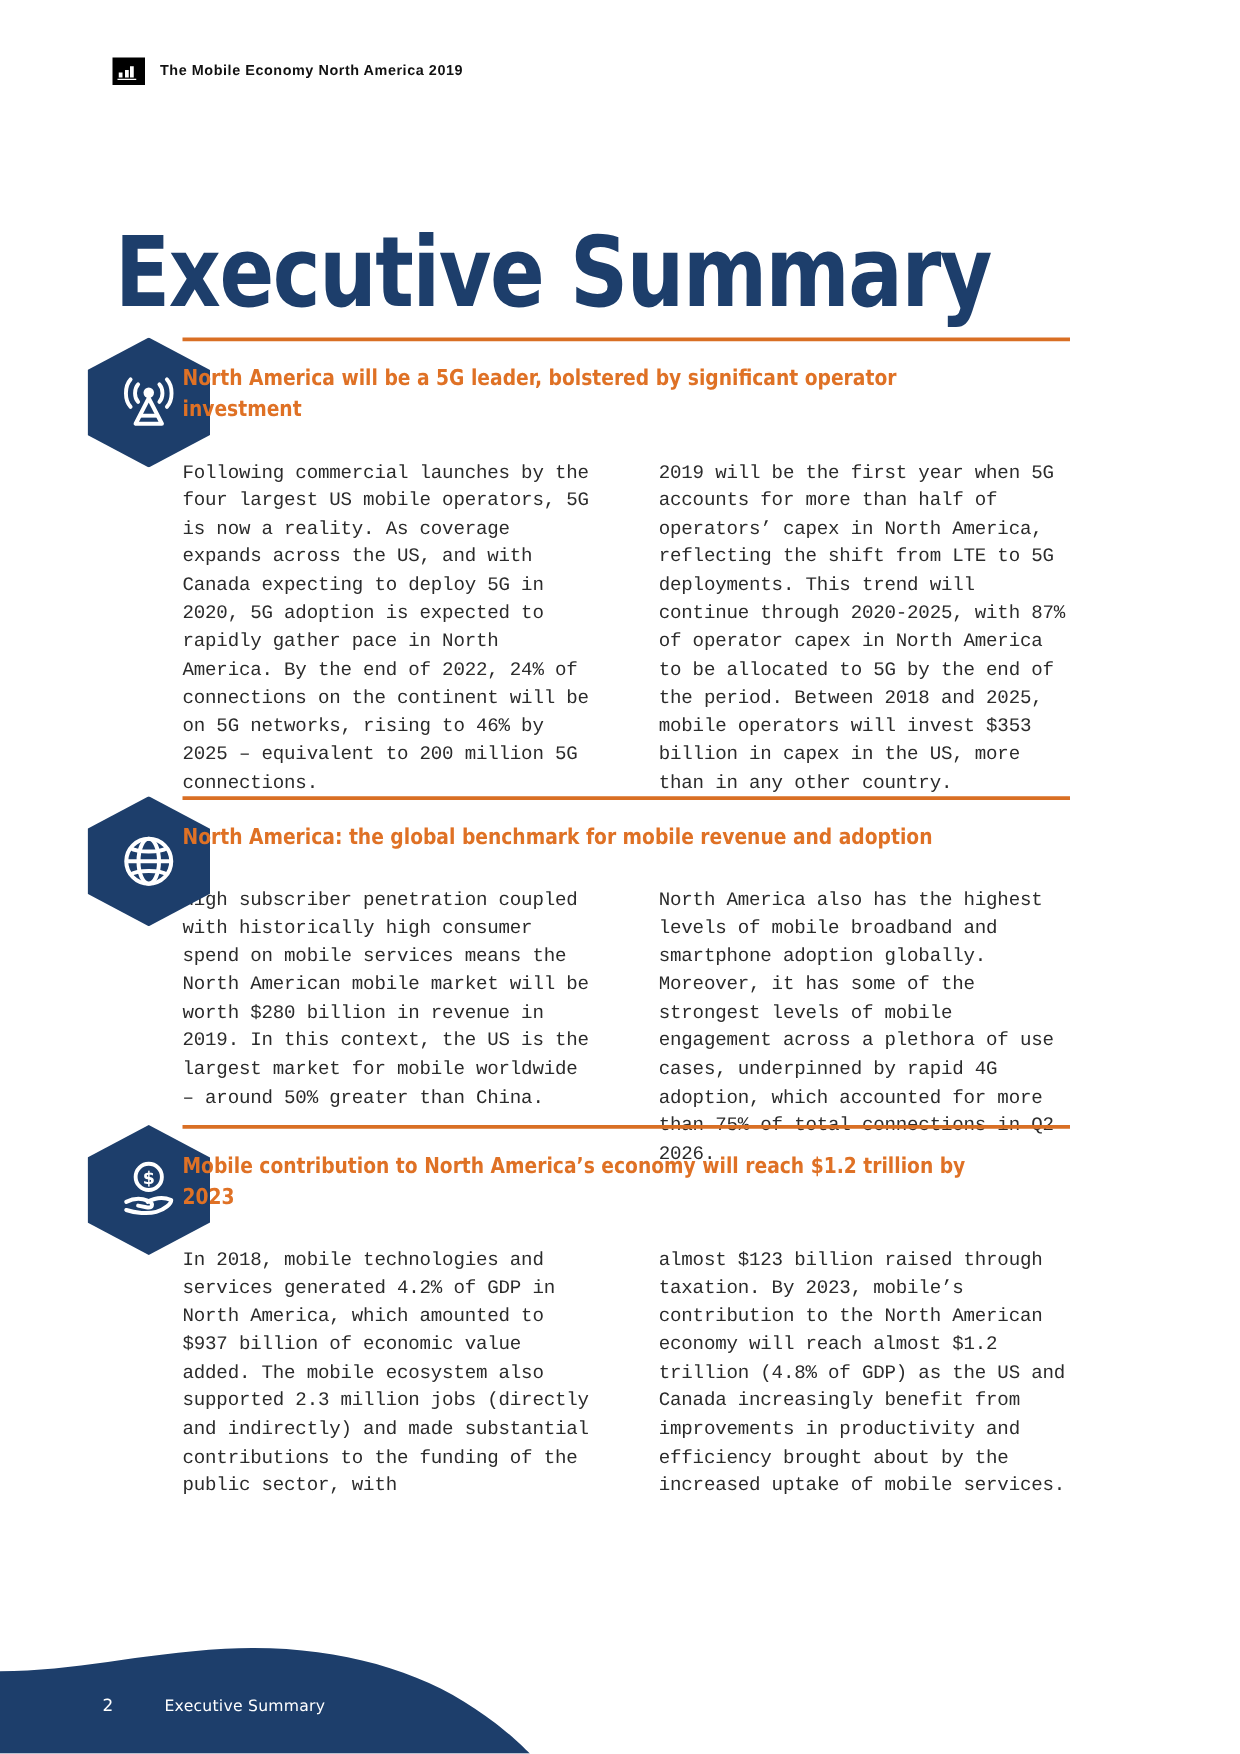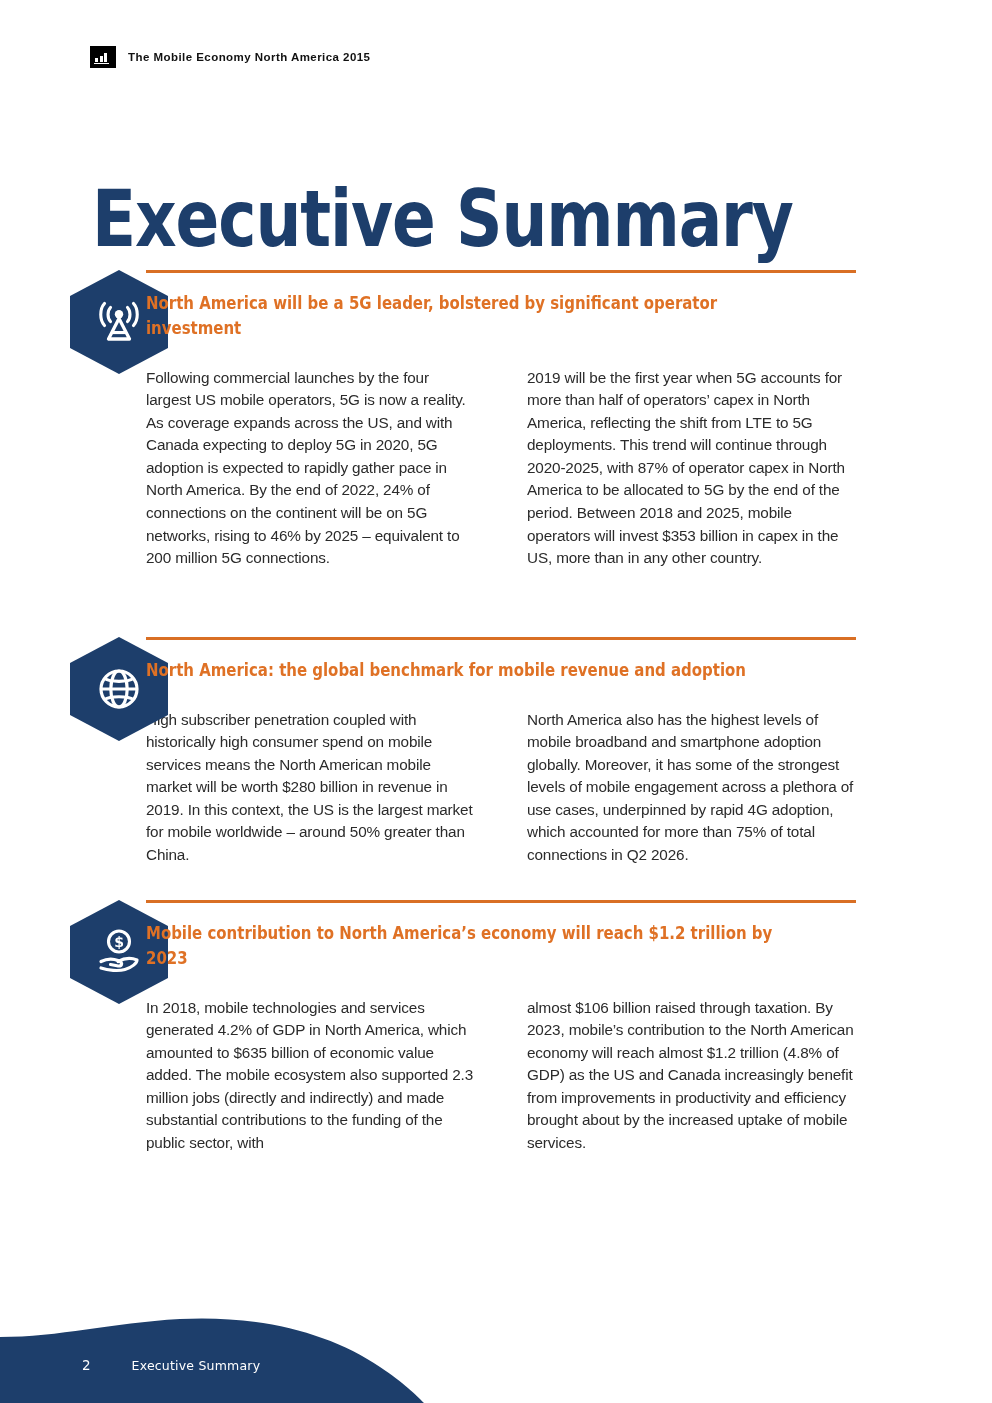--- a/index.html
+++ b/index.html
@@ -141,21 +141,21 @@
     gap: 52px;
   }
   .col {
     width: 329px;
   }
   .col p {
     margin: 0;
     font-size: 15.3px;
     line-height: 22.6px;
     color: #2b2b2b;
-    font-family: Liberation Sans, sans-serif;
+    font-family: Liberation Mono, monospace;
     letter-spacing: -0.15px;
   }
 
   
   .footer-shape {
     position: absolute;
     left: 0;
     bottom: 0;
     width: 430px;
     height: 92px;
@@ -193,21 +193,21 @@
 
   <div class="doc-header">
     <div class="brand-mark">
       <div class="bars">
           <i></i>
           <i></i>
           <i></i>
         </div>
       <div class="baseline"></div>
     </div>
-    <div class="doc-header-title">The Mobile Economy North America 2015</div>
+    <div class="doc-header-title">The Mobile Economy North America 2019</div>
   </div>
 
   <h1 class="page-title">Executive Summary</h1>
 
   <div class="section section-1">
     <div class="hex">
       <svg width="54" height="54" viewBox="0 0 54 54" aria-hidden="true">
         <g fill="none" stroke="#ffffff" stroke-width="3.1" stroke-linecap="round">
           <path d="M18.5 12.5 C15.2 16.0 15.2 23.0 18.5 26.5"></path>
           <path d="M35.5 12.5 C38.8 16.0 38.8 23.0 35.5 26.5"></path>
@@ -266,24 +266,24 @@
         <text x="27" y="22" text-anchor="middle" font-family="DejaVu Sans, sans-serif" font-size="14" font-weight="700" fill="#ffffff">$</text>
         <path d="M9 36.5 C15 33.5 21 33.5 26 35.5 C28.5 36.5 30 38 29.5 39.5 C29 41 27 41.2 25 40.8 L18.5 39.5" fill="none" stroke="#ffffff" stroke-width="3.2" stroke-linecap="round" stroke-linejoin="round"></path>
         <path d="M26 36.5 C32 33.2 39 32.5 45 35 C45 38 40 42.5 33 44.5 C26.5 46.3 16 45.5 9 43" fill="none" stroke="#ffffff" stroke-width="3.2" stroke-linecap="round" stroke-linejoin="round"></path>
       </svg>
     </div>
     <div class="section-body">
       <div class="rule"></div>
       <h2 class="section-heading">Mobile contribution to North America’s economy will reach $1.2 trillion by 2023</h2>
       <div class="columns">
         <div class="col">
-          <p>In 2018, mobile technologies and services generated 4.2% of GDP in North America, which amounted to $635 billion of economic value added. The mobile ecosystem also supported 2.3 million jobs (directly and indirectly) and made substantial contributions to the funding of the public sector, with</p>
-        </div>
-        <div class="col">
-          <p>almost $106 billion raised through taxation. By 2023, mobile’s contribution to the North American economy will reach almost $1.2 trillion (4.8% of GDP) as the US and Canada increasingly benefit from improvements in productivity and efficiency brought about by the increased uptake of mobile services.</p>
+          <p>In 2018, mobile technologies and services generated 4.2% of GDP in North America, which amounted to $937 billion of economic value added. The mobile ecosystem also supported 2.3 million jobs (directly and indirectly) and made substantial contributions to the funding of the public sector, with</p>
+        </div>
+        <div class="col">
+          <p>almost $123 billion raised through taxation. By 2023, mobile’s contribution to the North American economy will reach almost $1.2 trillion (4.8% of GDP) as the US and Canada increasingly benefit from improvements in productivity and efficiency brought about by the increased uptake of mobile services.</p>
         </div>
       </div>
     </div>
   </div>
 
   <div class="footer-shape"></div>
   <div class="footer-text">
     <span class="footer-page-num">2</span>
     <span class="footer-label">Executive Summary</span>
   </div>

